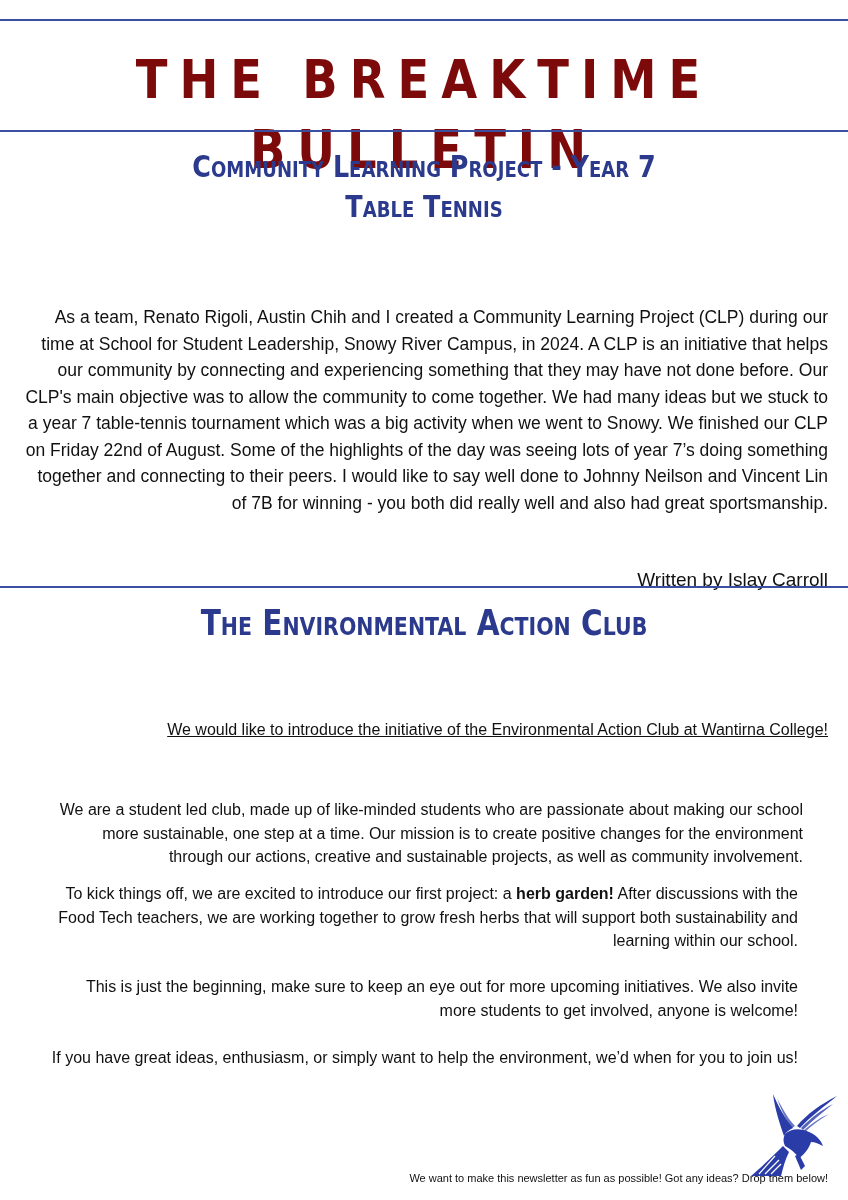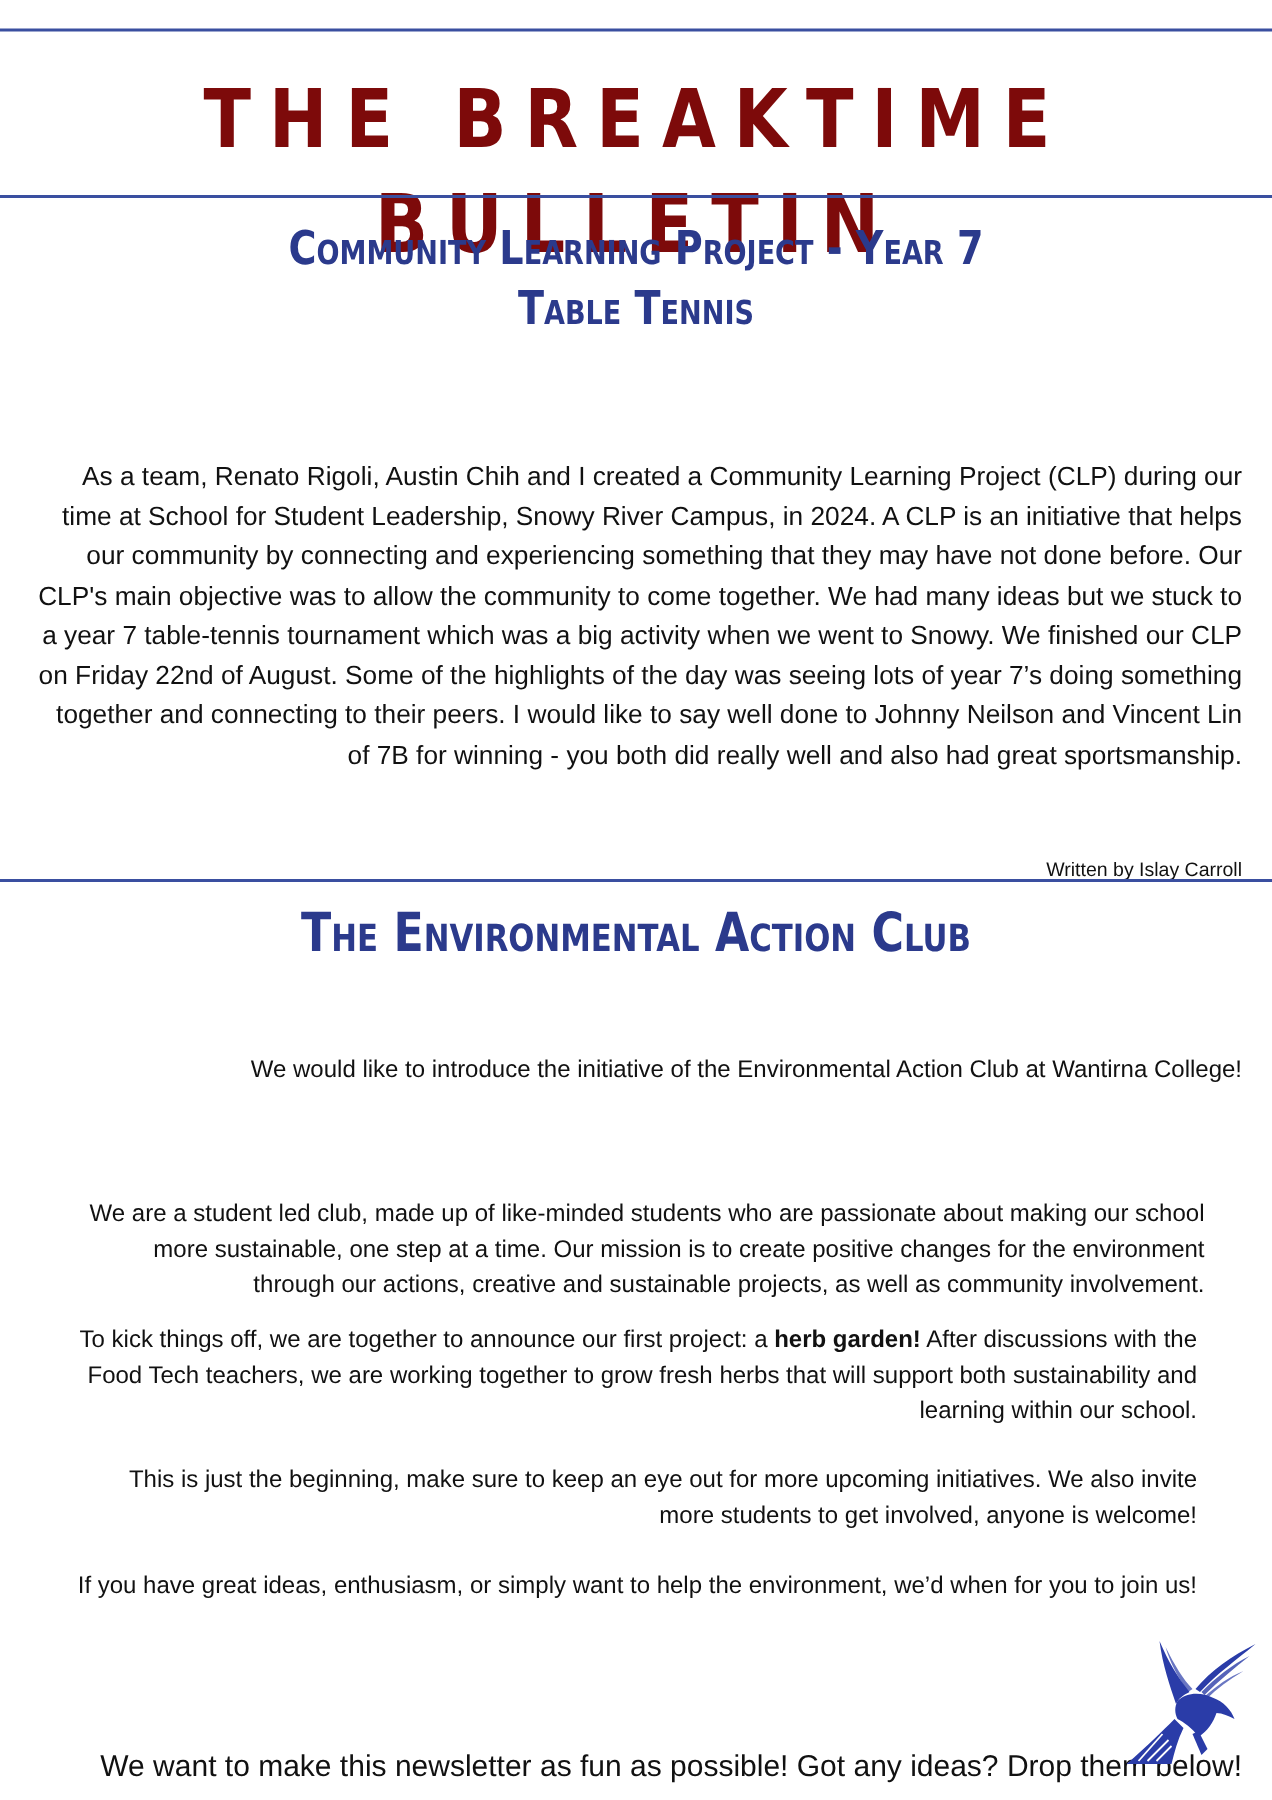--- a/index.html
+++ b/index.html
@@ -10,23 +10,23 @@
               font-family: "DejaVu Sans", sans-serif; font-weight: bold; font-size: 54px;
               letter-spacing: 14px; color: #7d0a0a; transform: scaleX(0.86); transform-origin: center;
               line-height: 70px; }
   .section-title { position: absolute; left: 0; width: 848px; text-align: center;
                    font-family: "DejaVu Sans", sans-serif; font-weight: bold; color: #2b3a8c;
                    font-variant: small-caps; transform: scaleX(0.82); transform-origin: center; }
   .t1 { top: 146px; font-size: 31px; line-height: 40px; }
   .t2 { top: 601px; font-size: 36px; line-height: 44px; }
   .para { position: absolute; left: 20px; width: 808px; text-align: right; margin-top: 40px; }
   .p-clp { top: 264px; font-size: 17.5px; line-height: 26.5px; }
-  .p-by { top: 528px; font-size: 13px; line-height: 24px; }
+  .p-by { top: 528px; font-size: 19px; line-height: 24px; }
   .p-env { font-size: 16px; line-height: 23.5px; }
-  .p-foot { font-size: 20px; line-height: 20px; }
+  .p-foot { font-size: 11px; line-height: 20px; }
   b { font-weight: bold; }
   .logo { position: absolute; left: 745px; top: 1090px; width: 95px; height: 90px; }
 </style>
 </head>
 <body>
 
 <div class="rule" style="top:19px;"></div>
 <div class="masthead">THE BREAKTIME BULLETIN</div>
 <div class="rule" style="top:130px;"></div>
 
@@ -35,24 +35,24 @@
   <div>Table Tennis</div>
 </div>
 
 <div class="para p-clp">As a team, Renato Rigoli, Austin Chih and I created a Community Learning Project (CLP) during our time at School for Student Leadership, Snowy River Campus, in 2024. A CLP is an initiative that helps our community by connecting and experiencing something that they may have not done before. Our CLP's main objective was to allow the community to come together. We had many ideas but we stuck to a year 7 table-tennis tournament which was a big activity when we went to Snowy. We finished our CLP on Friday 22nd of August. Some of the highlights of the day was seeing lots of year 7’s doing something together and connecting to their peers. I would like to say well done to Johnny Neilson and Vincent Lin of 7B for winning - you both did really well and also had great sportsmanship.</div>
 <div class="para p-by">Written by Islay Carroll</div>
 
 <div class="rule" style="top:586px;"></div>
 
 <div class="section-title t2">The Environmental Action Club</div>
 
-<div class="para p-env" style="top:662px;">We would like to introduce the initiative of the Environmental Action Club at Wantirna College!</div>
+<div class="para p-env" style="top:678px;text-decoration:underline;">We would like to introduce the initiative of the Environmental Action Club at Wantirna College!</div>
 <div class="para p-env" style="top:758px;left:45px;width:758px;">We are a student led club, made up of like-minded students who are passionate about making our school more sustainable, one step at a time. Our mission is to create positive changes for the environment through our actions, creative and sustainable projects, as well as community involvement.</div>
 <div class="para p-env" style="top:842px;left:50px;width:748px;">
-  <span>To kick things off, we are together to announce our first project: a </span><b>herb garden!</b><span> After discussions with the Food Tech teachers, we are working together to grow fresh herbs that will support both sustainability and learning within our school.</span>
+  <span>To kick things off, we are excited to introduce our first project: a </span><b>herb garden!</b><span> After discussions with the Food Tech teachers, we are working together to grow fresh herbs that will support both sustainability and learning within our school.</span>
 </div>
 <div class="para p-env" style="top:935px;left:50px;width:748px;">This is just the beginning, make sure to keep an eye out for more upcoming initiatives. We also invite more students to get involved, anyone is welcome!</div>
 <div class="para p-env" style="top:1006px;left:50px;width:748px;">If you have great ideas, enthusiasm, or simply want to help the environment, we’d when for you to join us!</div>
 
 <div class="para p-foot" style="top:1128px;">We want to make this newsletter as fun as possible! Got any ideas? Drop them below!</div>
 <div class="para p-foot" style="top:1166px;font-size:13px;">
   <span>at </span><b>WIL0195@wantirnacollege.vic.edu.au</b>
 </div>
 
 <svg class="logo" viewBox="0 0 95 90">

